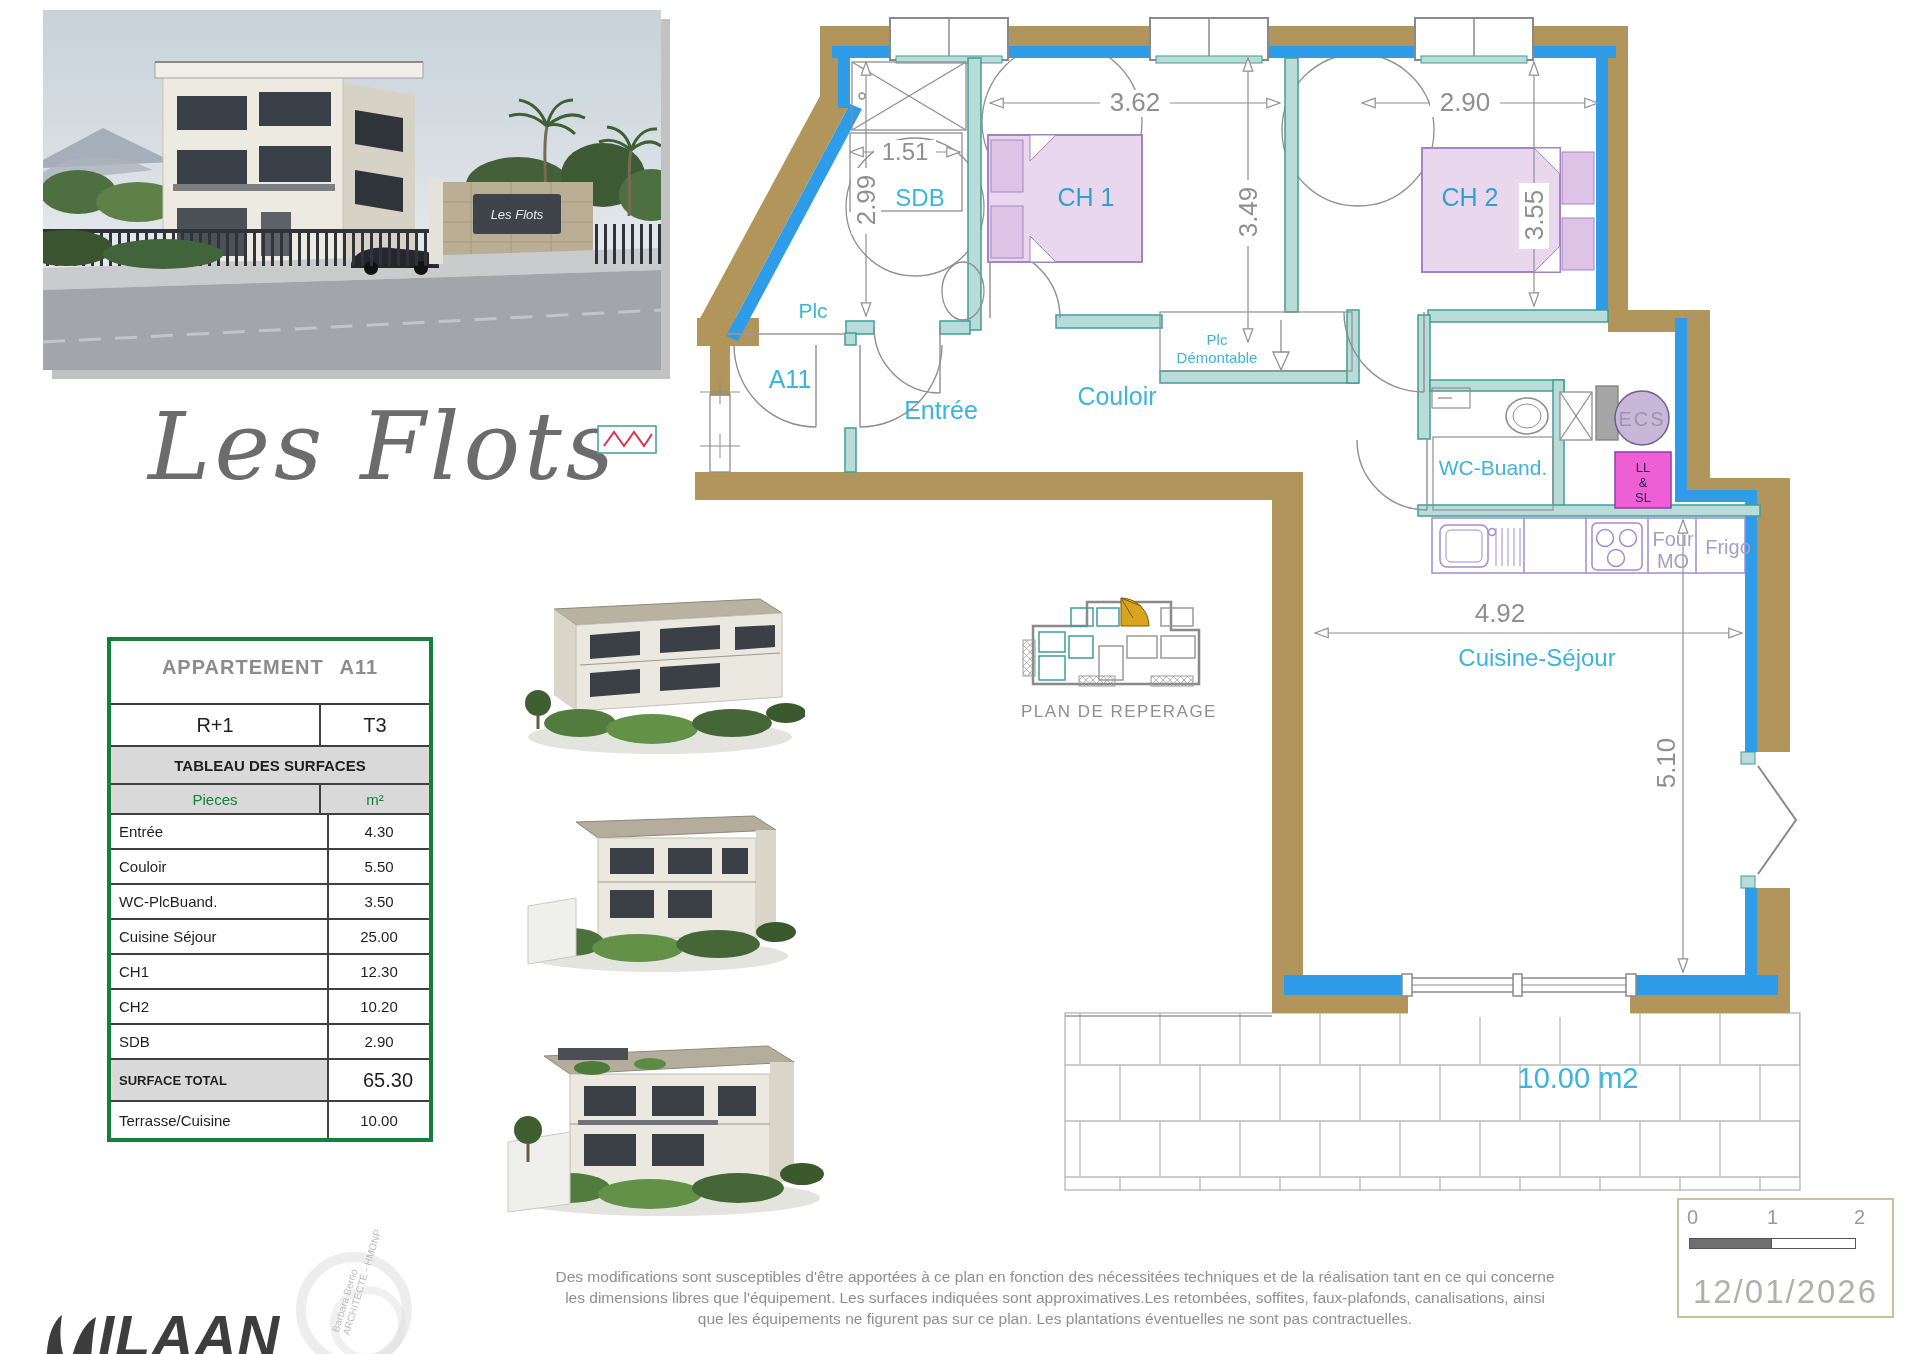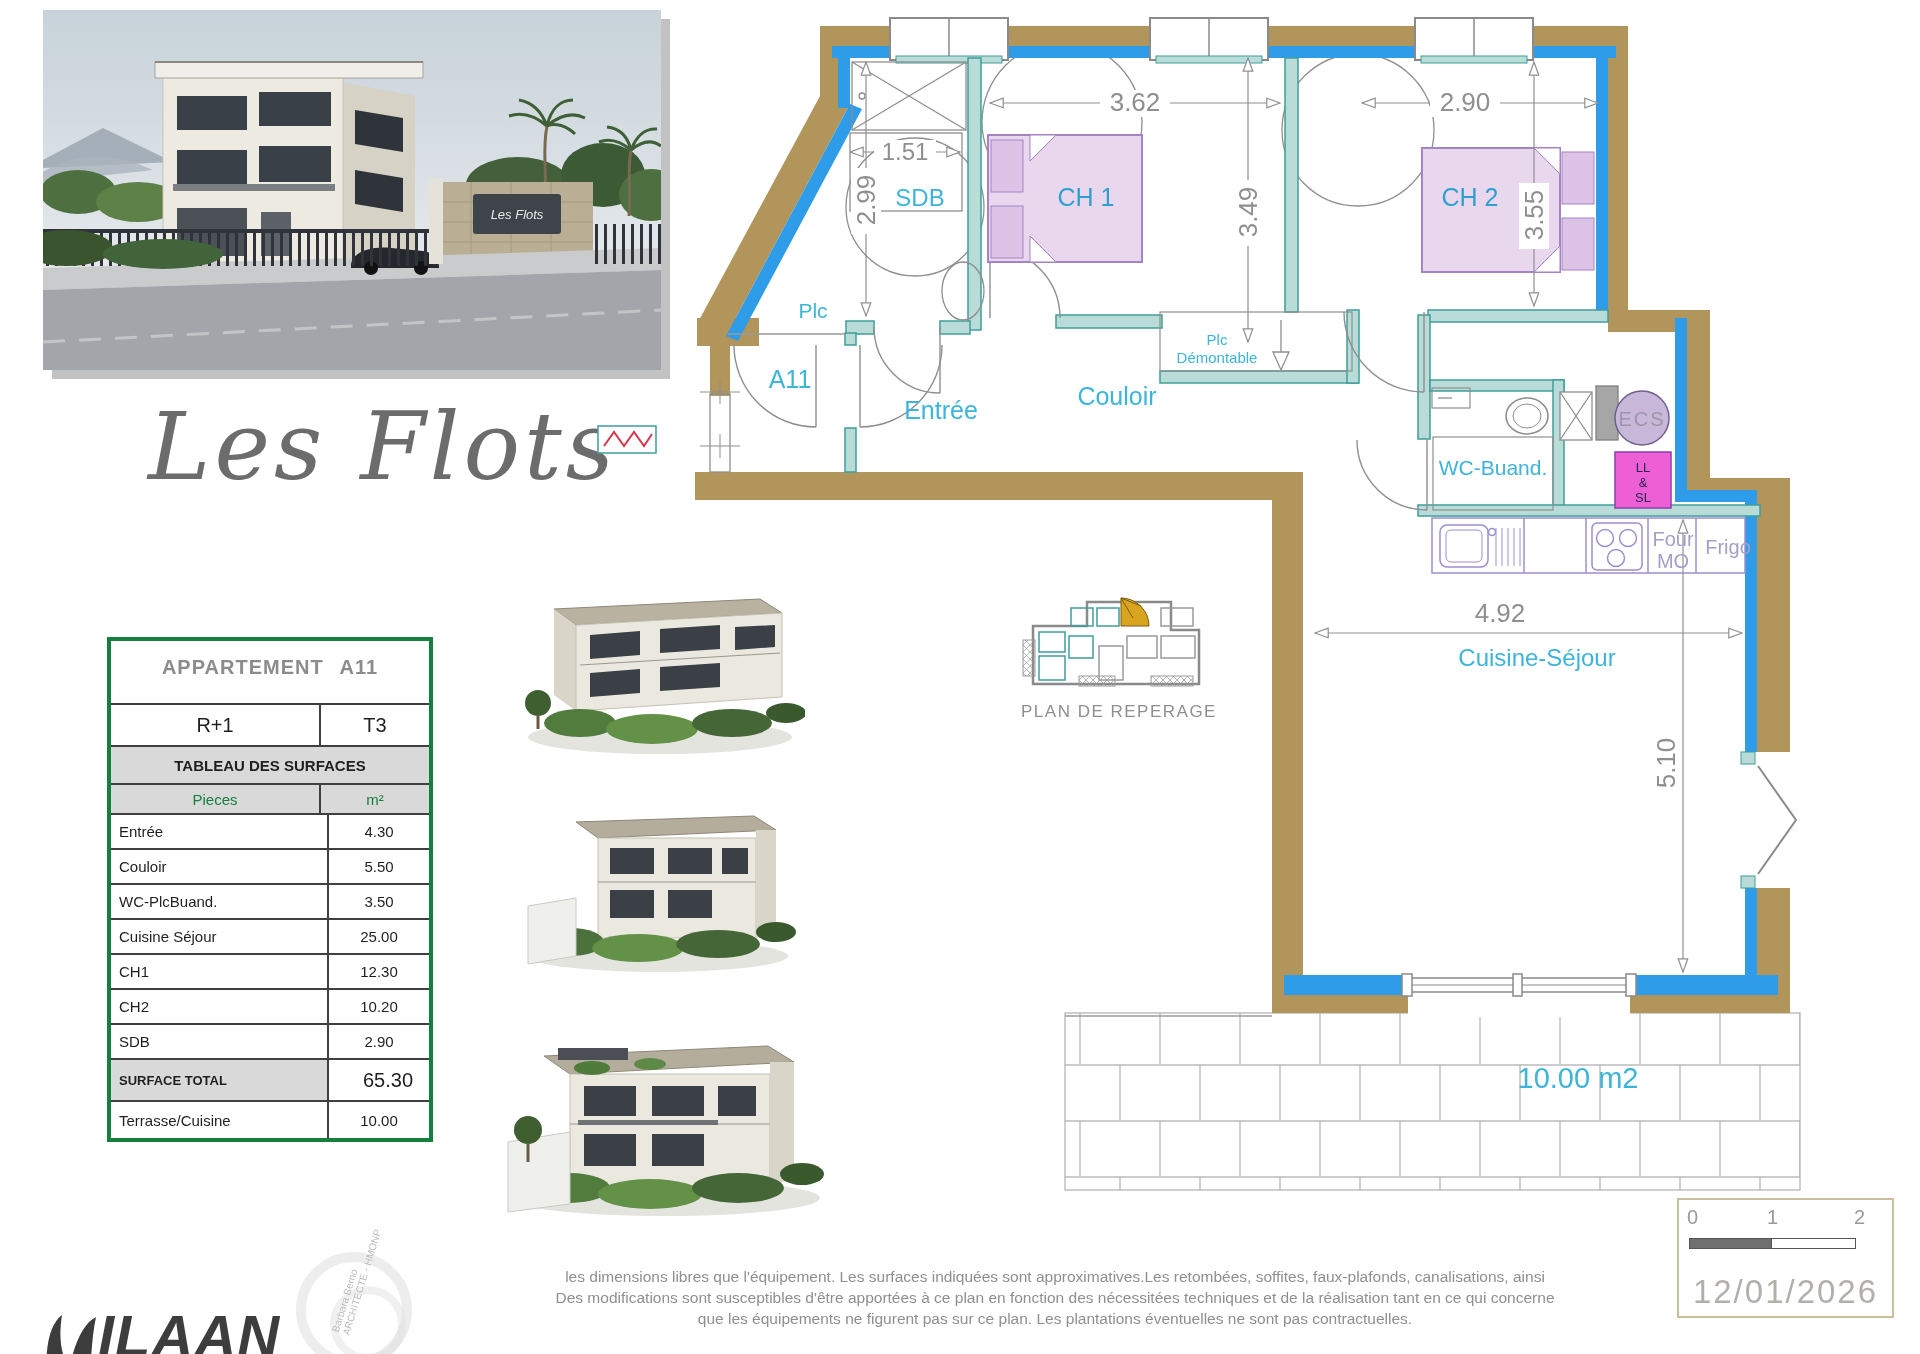--- a/index.html
+++ b/index.html
@@ -508,22 +508,22 @@
     </div>
   </div>
   <div class="abs stamp-mark"></div>
   <div class="abs stamp-mark2"></div>
   <div class="abs stamp">
     <div>Barbara Berno</div>
     <div>ARCHITECTE - HMONP</div>
   </div>
 
   <div class="abs disclaimer">
+    <div>Des modifications sont susceptibles d'être apportées à ce plan en fonction des nécessitées techniques et de la réalisation tant en ce qui concerne</div>
     <div>les dimensions libres que l'équipement.  Les surfaces indiquées sont approximatives.Les retombées, soffites, faux-plafonds, canalisations, ainsi</div>
-    <div>Des modifications sont susceptibles d'être apportées à ce plan en fonction des nécessitées techniques et de la réalisation tant en ce qui concerne</div>
     <div>que les équipements ne figurent pas sur ce plan. Les plantations éventuelles ne sont pas contractuelles.</div>
   </div>
 
   <div class="abs scalebox">
     <span class="tick" style="left:8px">0</span>
     <span class="tick" style="left:88px">1</span>
     <span class="tick" style="left:175px">2</span>
     <div class="bar bar-dark"></div>
     <div class="bar bar-light"></div>
   </div>

